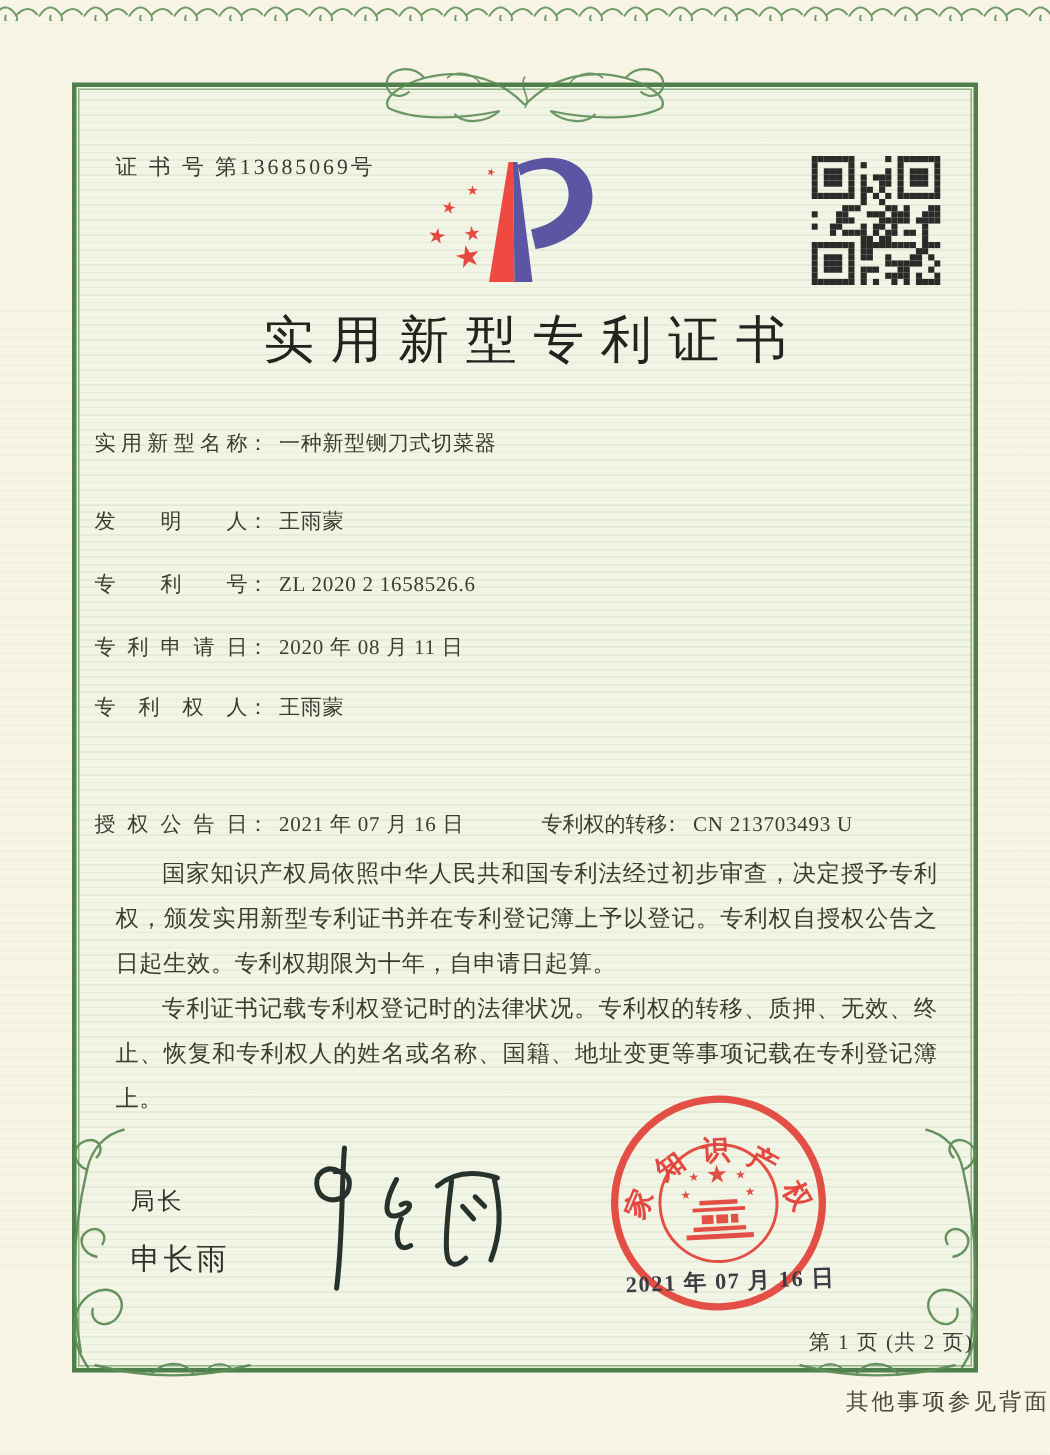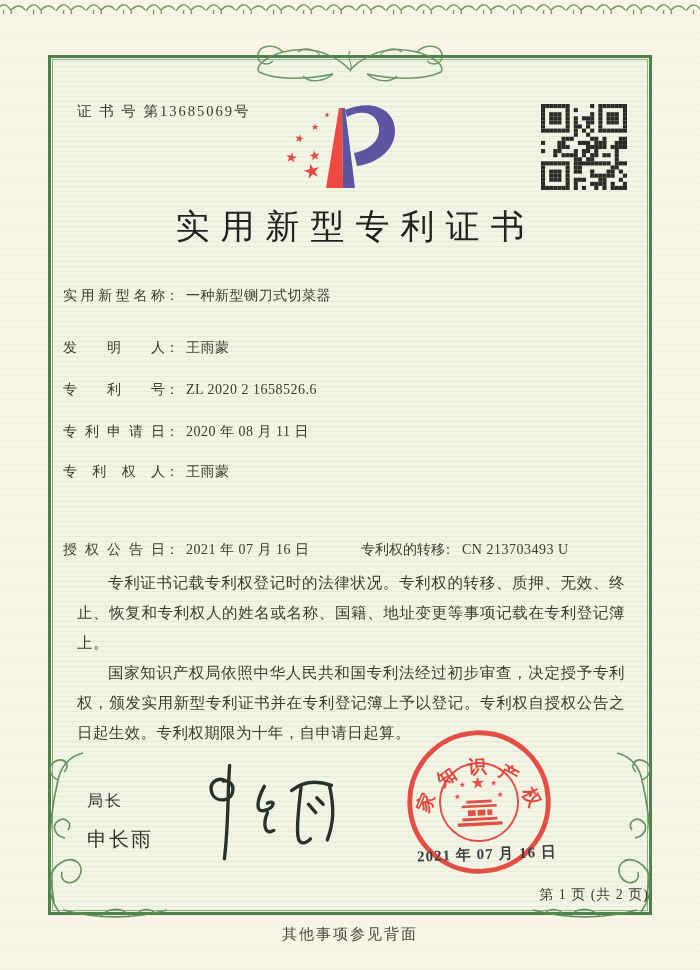--- a/index.html
+++ b/index.html
@@ -41,21 +41,21 @@
   .paras p{margin:0;text-indent:2em}
   
   .director-title{left:36px;top:733px;font-size:16px;letter-spacing:2px}
   .director-name{left:36px;top:768px;font-size:20px;letter-spacing:2px}
   .signature{left:138px;top:700px;width:180px;height:105px}
   .seal{left:350px;top:666px;width:156px;height:156px;transform:rotate(-3deg)}
   .seal-date{left:352px;top:787px;width:168px;text-align:center;font-size:15px;
              font-weight:700;color:#3c3c44;letter-spacing:1px;transform:rotate(-2deg)}
   
   .page-num{left:0;right:0;top:828px;text-align:right;font-size:14px;color:#3c3c33;letter-spacing:1px}
-  .back-note{left:0;right:0;top:925px;text-align:center;font-size:15px;color:#4a493e;letter-spacing:2px}
+  .back-note{left:0;right:0;top:925px;text-align:right;font-size:15px;color:#4a493e;letter-spacing:2px}
   
   .top-flourish{left:50%;top:-19px;width:232px;height:50px;margin-left:-116px}
   .corner{width:132px;height:192px;bottom:-10px}
   .corner-left{left:-12px}
   .corner-right{right:-12px;transform:scaleX(-1)}
 </style>
 </head>
 <body>
 
 <svg id="topband" viewBox="0 0 700 14">
@@ -361,22 +361,22 @@
     <span class="flabel">专利权人</span><span>：</span><span class="fvalue">王雨蒙</span>
   </div>
   <div class="abs frow" style="top:483px">
     <span class="flabel">授权公告日</span><span>：</span><span class="fvalue">2021 年 07 月 16 日</span>
     <span class="grant-no">
       <span class="flabel">专利权的转移</span><span>：</span><span class="fvalue">CN 213703493 U</span>
     </span>
   </div>
 
   <div class="abs paras">
+    <p>国家知识产权局依照中华人民共和国专利法经过初步审查，决定授予专利权，颁发实用新型专利证书并在专利登记簿上予以登记。专利权自授权公告之日起生效。专利权期限为十年，自申请日起算。</p>
     <p>专利证书记载专利权登记时的法律状况。专利权的转移、质押、无效、终止、恢复和专利权人的姓名或名称、国籍、地址变更等事项记载在专利登记簿上。</p>
-    <p>国家知识产权局依照中华人民共和国专利法经过初步审查，决定授予专利权，颁发实用新型专利证书并在专利登记簿上予以登记。专利权自授权公告之日起生效。专利权期限为十年，自申请日起算。</p>
   </div>
 
   <div class="abs director-title">局长</div>
   <div class="abs director-name">申长雨</div>
 
   <svg class="abs signature" viewBox="0 0 160 100">
     <g fill="none" stroke="#26322b" stroke-width="3.2" stroke-linecap="round" stroke-linejoin="round">
       <path d="M30,22 C21,17 13,24 16,33 C19,43 35,42 36,31 C37,25 32,21 27,22"></path>
       <path d="M33,7 C31,32 32,64 28,96"></path>
       <path d="M66,27 C59,40 57,52 66,50 C76,48 77,39 69,43"></path>

